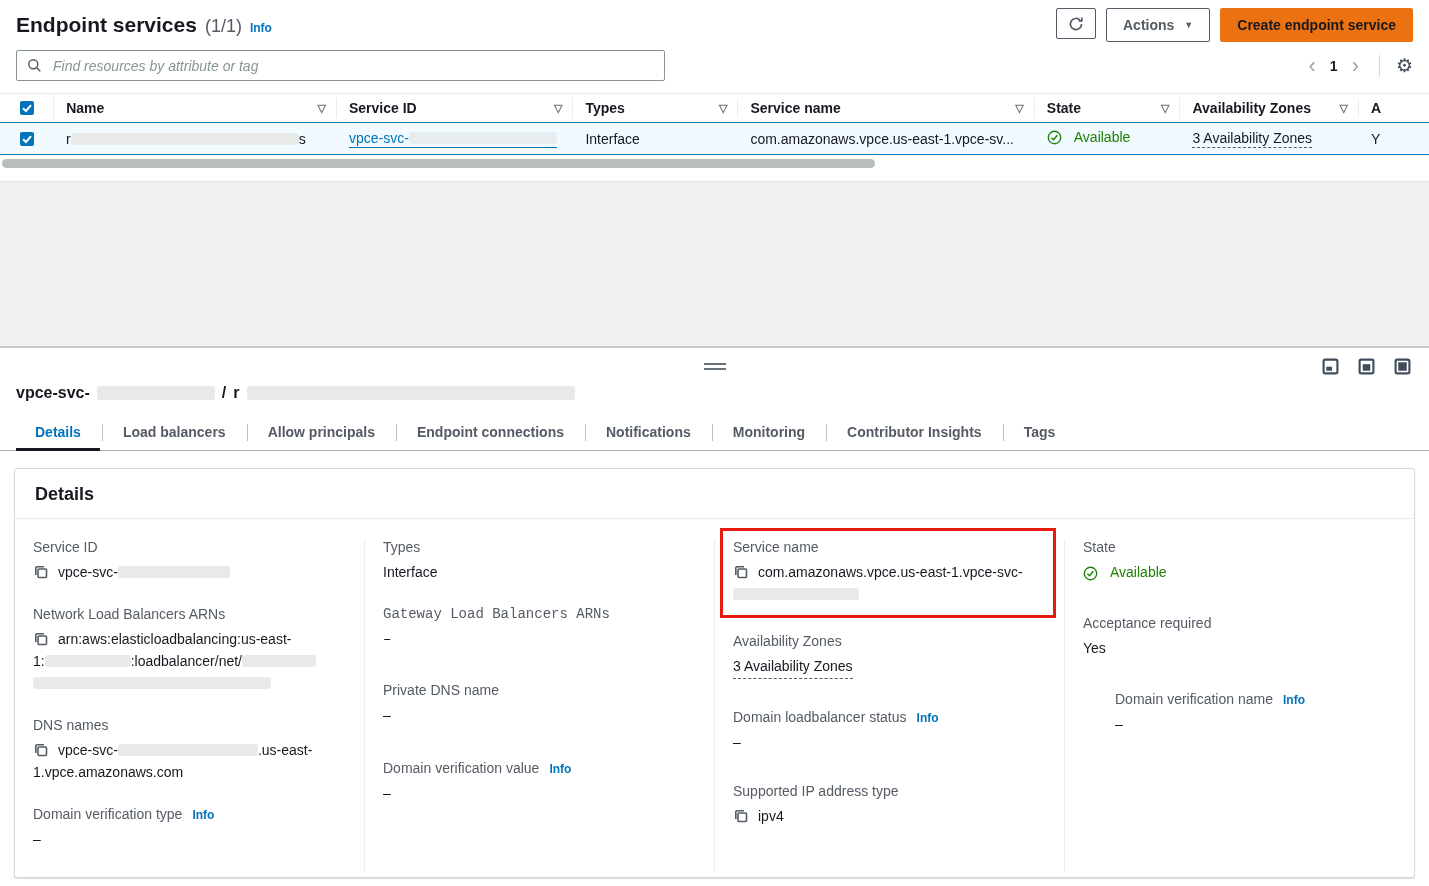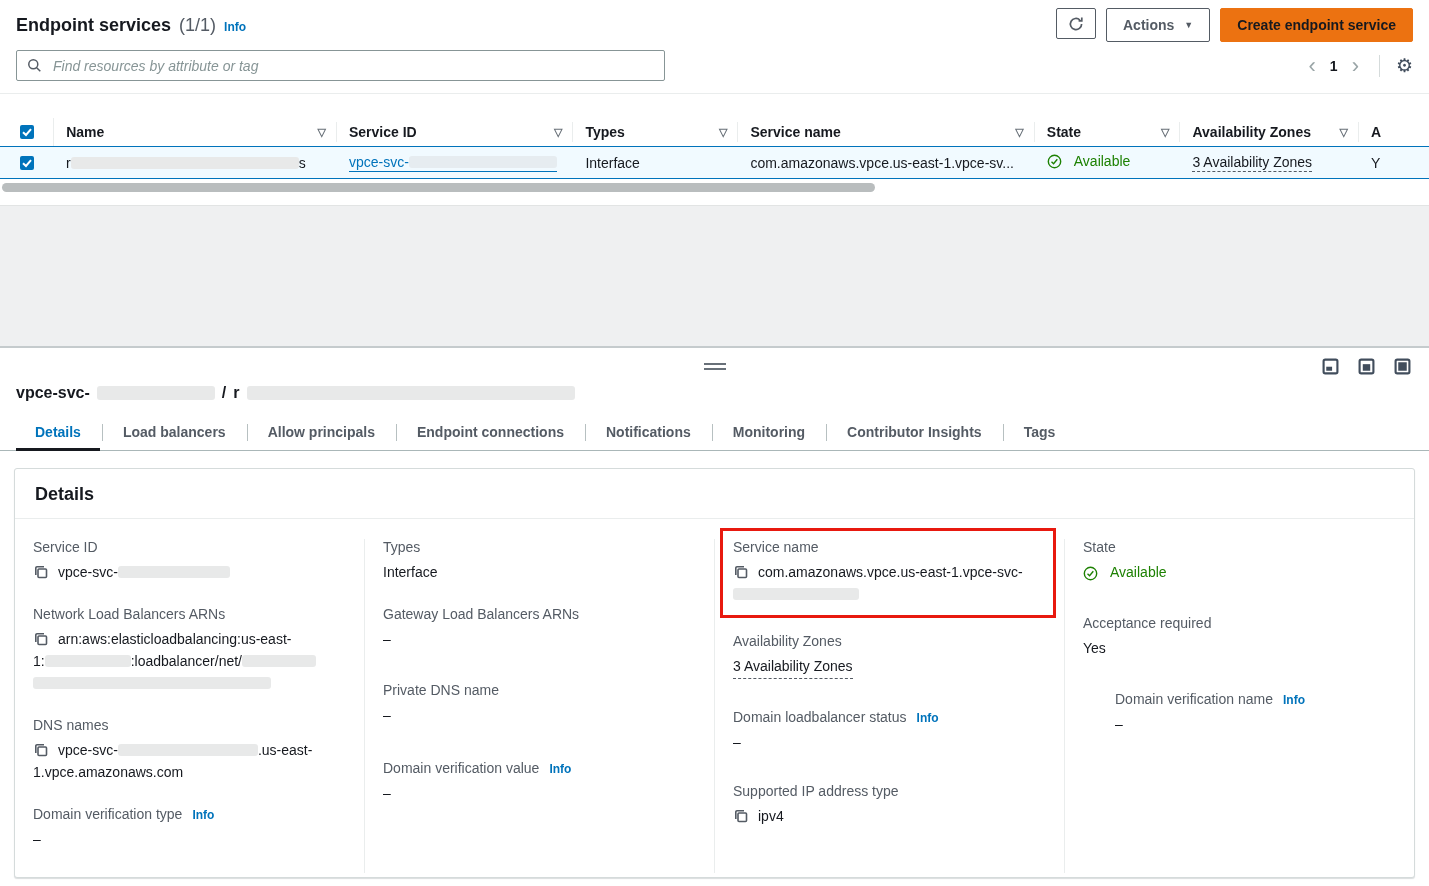--- a/index.html
+++ b/index.html
@@ -7,21 +7,21 @@
   body {
     width:1429px; height:886px; overflow:hidden;
     font-family:"Liberation Sans", sans-serif;
     background:#eff0f1; color:#16191f;
     display:flex; flex-direction:column;
   }
   
   .top { background:#fff; padding-top:8px; padding-bottom:12px; }
   .hdr { display:flex; justify-content:space-between; align-items:center; padding:0 16px; height:34px; }
   .hdr-left { display:flex; align-items:baseline; gap:8px; }
-  h1 { font-size:18px; margin:0; font-weight:700; color:#16191f; display:inline; }
+  h1 { font-size:21px; margin:0; font-weight:700; color:#16191f; display:inline; }
   .count { font-size:18px; color:#545b64; font-weight:400; }
   .info-link { font-size:12px; font-weight:700; color:#0073bb; cursor:pointer; }
   .hdr-right { display:flex; gap:10px; }
   .btn { height:31px; background:#fff; border:1px solid #545b64; border-radius:2px;
          font-family:"Liberation Sans",sans-serif; font-weight:700; font-size:14px; color:#545b64;
          padding:16px 16px; display:flex; align-items:center; gap:10px; cursor:pointer; }
   .btn.icon-only { width:40px; justify-content:center; padding:0; }
   .btn.primary { background:#ec7211; border-color:#ec7211; color:#16191f; }
   .caret { font-size:9px; color:#545b64; }
   .toolbar { display:flex; justify-content:space-between; align-items:center; padding:8px 16px 0; }
@@ -29,21 +29,21 @@
             border:1px solid #879596; border-radius:2px; padding:0 10px; background:#fff; }
   .search input { border:none; outline:none; flex:1; font:italic 14px "Liberation Sans",sans-serif; color:#16191f; background:transparent; }
   .search input::placeholder { color:#879596; font-style:italic; }
   .pager { display:flex; align-items:center; gap:8px; }
   .chev { font-size:22px; line-height:20px; color:#9aa5a7; padding:0 4px; cursor:pointer; font-weight:400; }
   .page-num { font-weight:700; font-size:14px; color:#16191f; padding:0 2px; }
   .pager-div { width:1px; height:22px; background:#d5dbdb; margin:0 8px; }
   .gear { font-size:19px; color:#414d5c; cursor:pointer; line-height:1; }
   
   .tbl { margin-top:12px; border-top:1px solid #eaeded; font-size:14px; }
-  .thead { display:flex; align-items:center; height:28px;margin-top:24px; }
+  .thead { display:flex; align-items:center; height:28px; }
   .th { display:flex; align-items:center; justify-content:space-between; padding:0 10px 0 12px;
         height:20px; border-right:1px solid #eaeded; font-weight:700; color:#16191f; white-space:nowrap; overflow:hidden; }
   .th:last-child { border-right:none; }
   .sort { font-size:11px; color:#687078; margin-left:8px; cursor:pointer; }
   .c0{width:56px;} .c1{width:292px;} .c2{width:244px;} .c3{width:170px;}
   .c4{width:306px;} .c5{width:150px;} .c6{width:184px;} .c7{width:70px; flex:none;}
   .trow { display:flex; align-items:center; height:33px; background:#f1faff;
           border-top:1px solid #0073bb; border-bottom:1px solid #0073bb; }
   .td { padding:0 12px; white-space:nowrap; overflow:hidden; }
   .cb-cell { display:flex; justify-content:center; align-items:center; padding:0; }
@@ -297,21 +297,21 @@
             </div>
           <div class="f-value dash">–</div>
         </div>
       </div>
 
       <div class="col">
         <div class="field">
           <div class="f-label">Types</div>
           <div class="f-value">Interface</div>
         </div>
-        <div class="field" style="">
+        <div class="field" style="font-family:Liberation Mono, monospace;">
           <div class="f-label">Gateway Load Balancers ARNs</div>
           <div class="f-value dash">–</div>
         </div>
         <div class="field" style="margin-top:32px;">
           <div class="f-label">Private DNS name</div>
           <div class="f-value dash">–</div>
         </div>
         <div class="field" style="margin-top:34px;">
           <div class="f-label">
               <span>Domain verification value</span>

